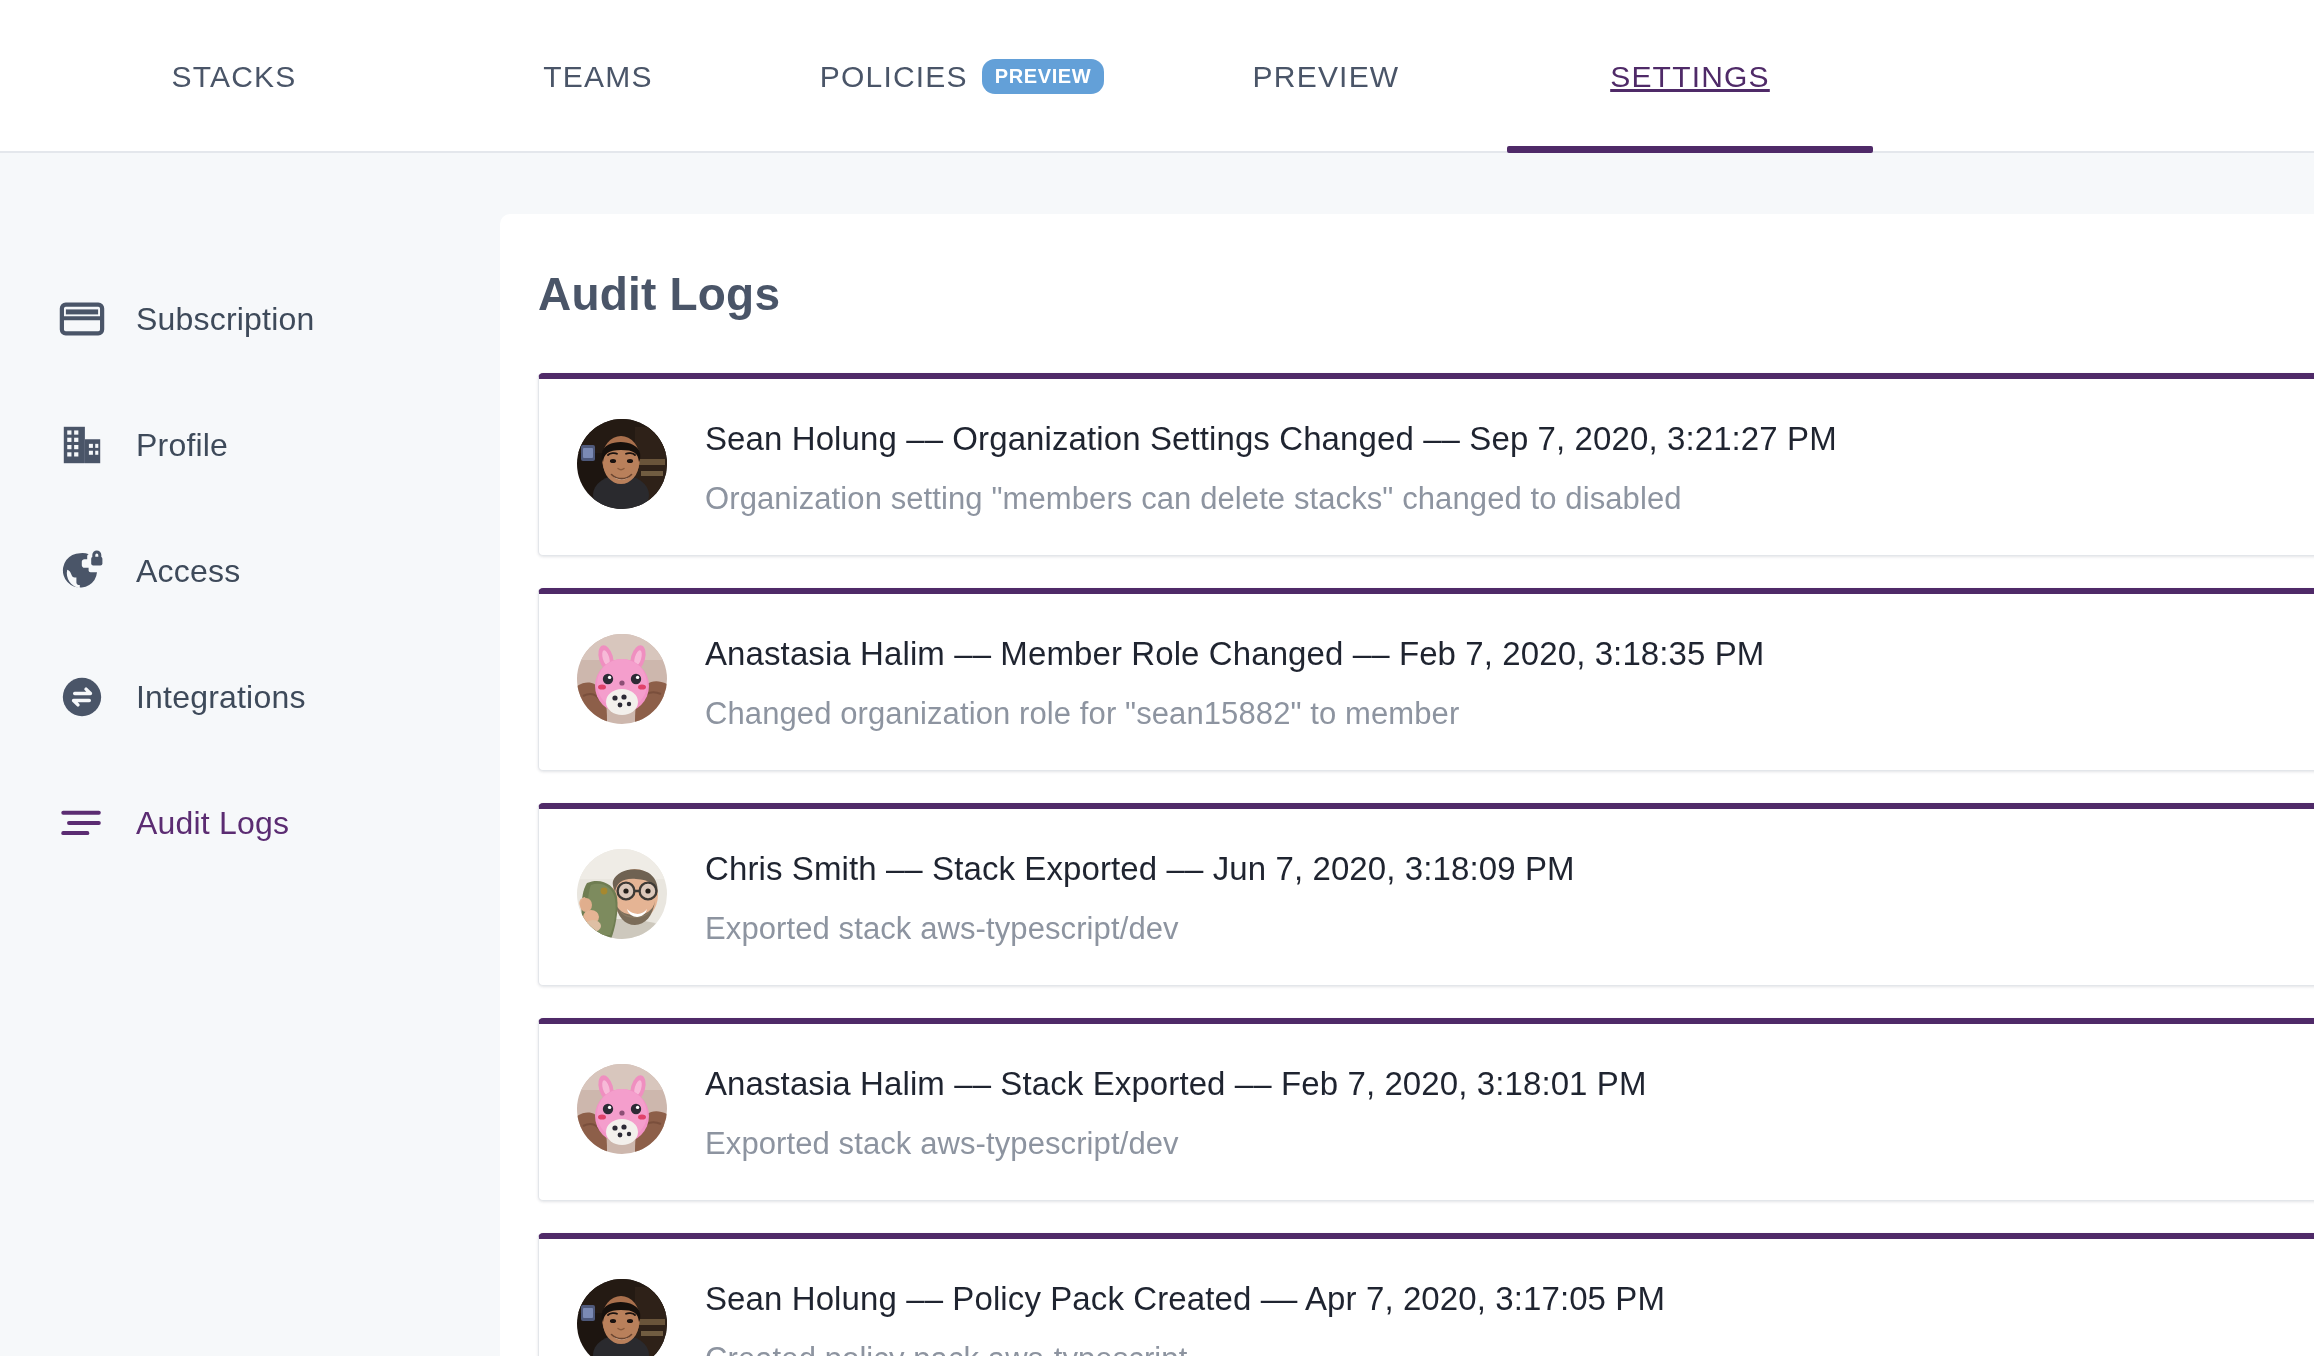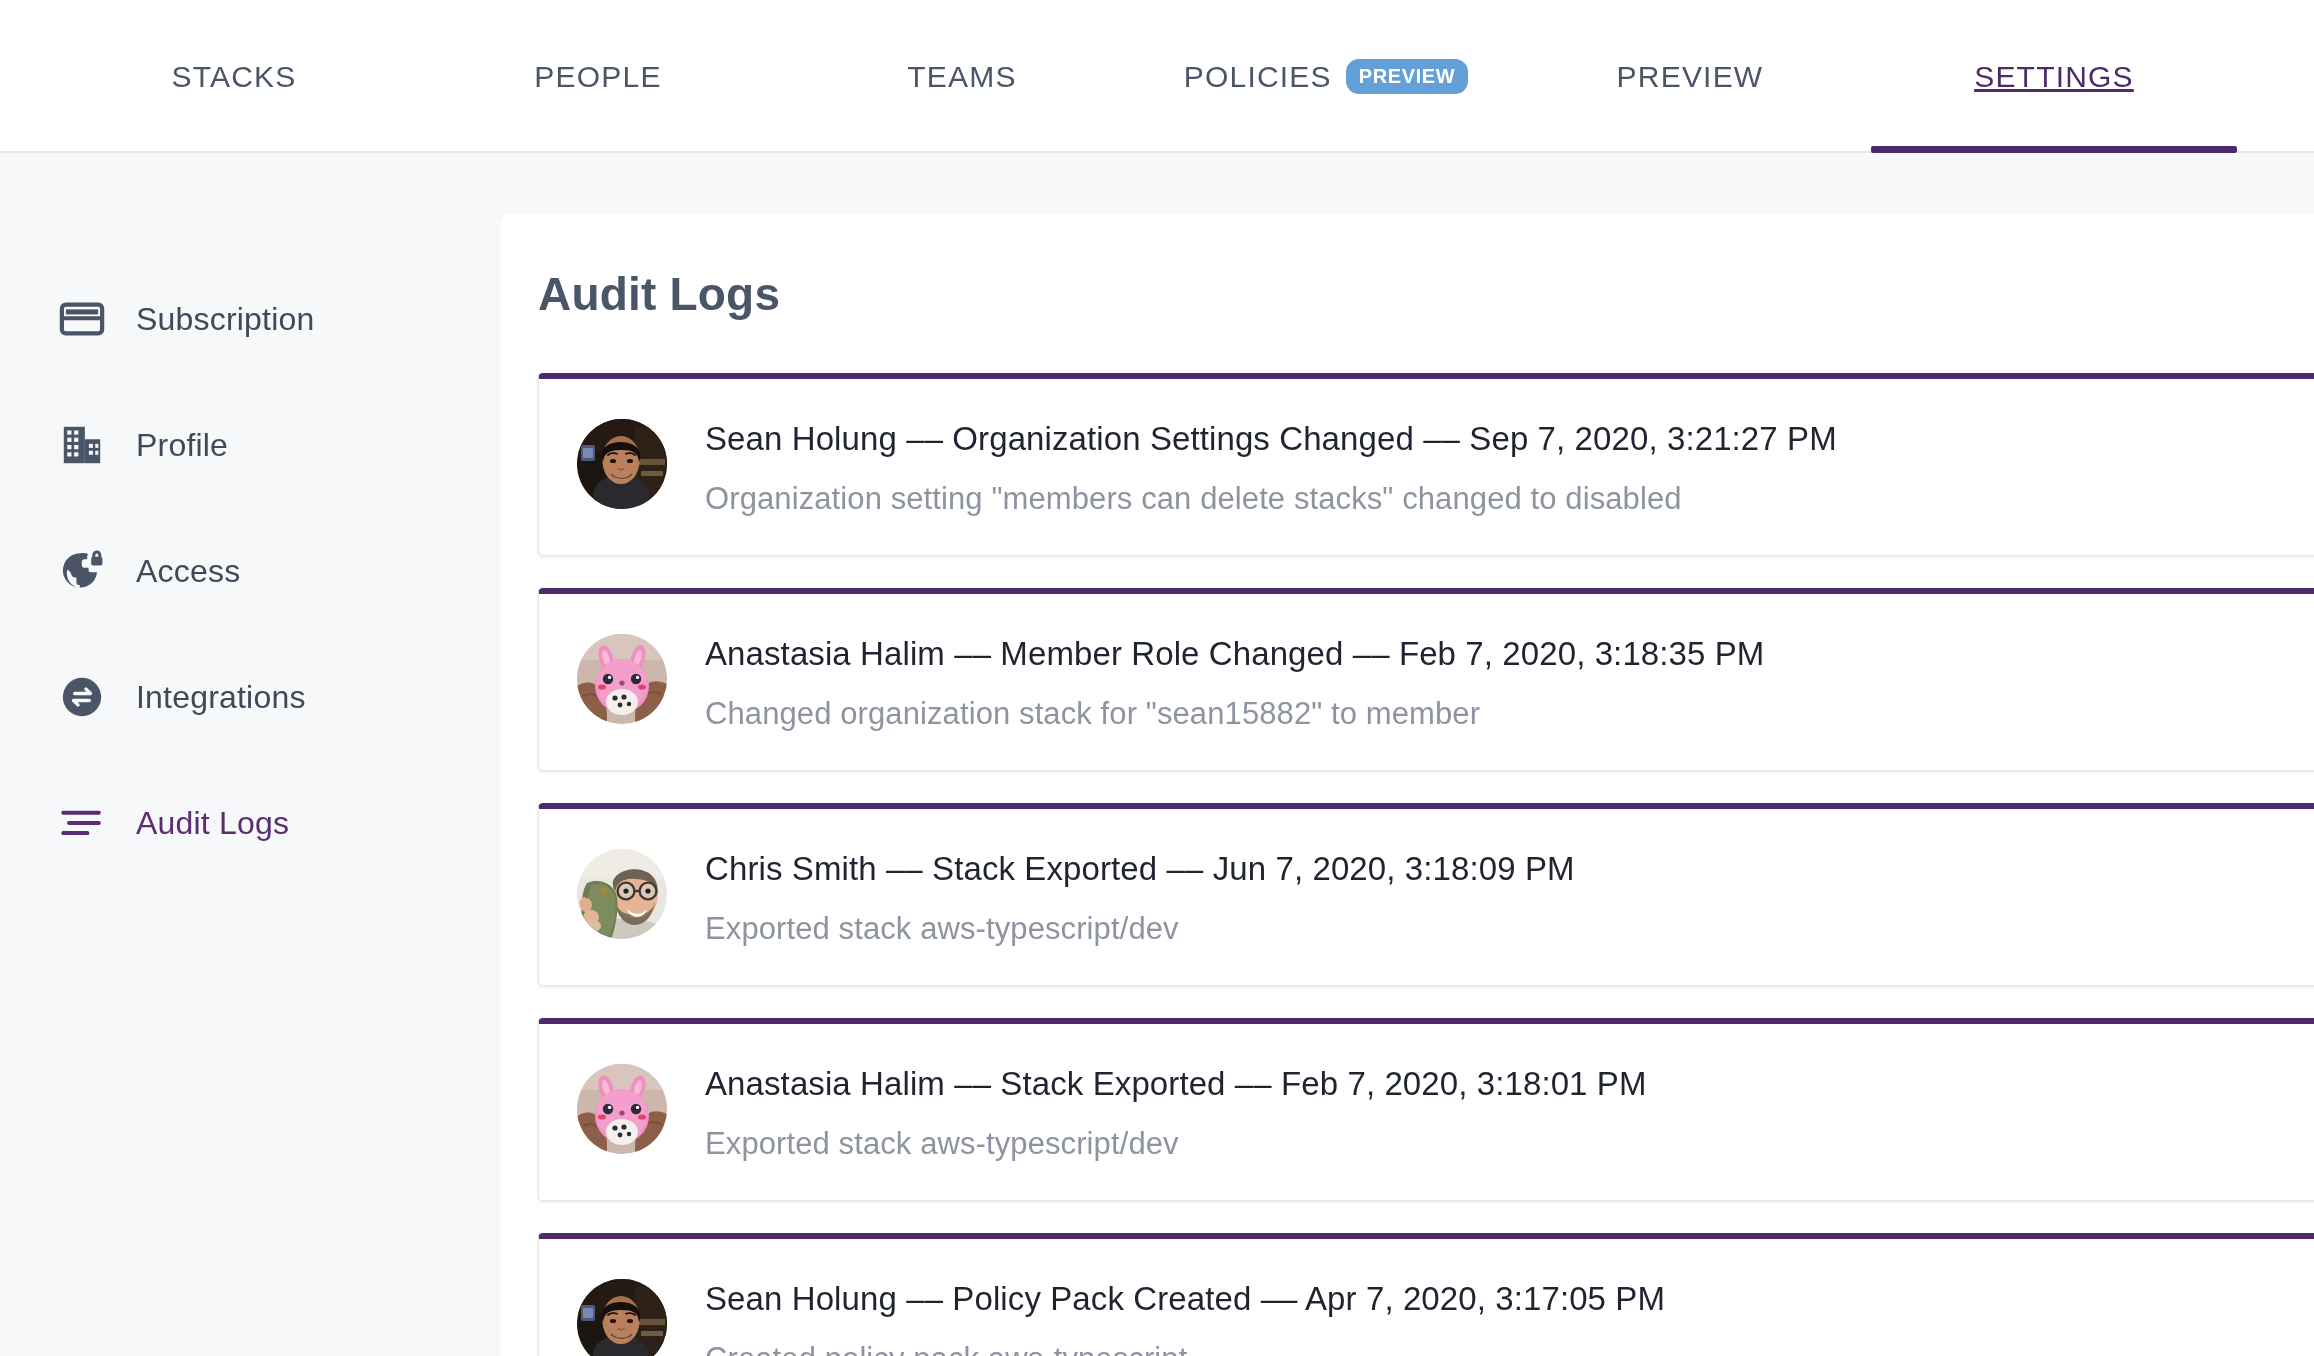--- a/index.html
+++ b/index.html
@@ -331,25 +331,20 @@
 
   <nav class="topnav">
     <div class="nav-items">
 
       <a class="nav-item">
         <span class="nav-inner">
           <span class="nav-label">STACKS</span>
         </span>
       </a>
 
-      <a class="nav-item">
-        <span class="nav-inner">
-          <span class="nav-label">PEOPLE</span>
-        </span>
-      </a>
 
       <a class="nav-item">
         <span class="nav-inner">
           <span class="nav-label">TEAMS</span>
         </span>
       </a>
 
       <a class="nav-item">
         <span class="nav-inner">
           <span class="nav-label">POLICIES</span>
@@ -442,21 +437,21 @@
         </div>
 
         <div class="log-card">
           <span class="avatar">
             <svg viewBox="0 0 90 90">
                 <use href="#av-anastasia"></use>
               </svg>
           </span>
           <div class="log-text">
             <div class="log-title">Anastasia Halim –– Member Role Changed –– Feb 7, 2020, 3:18:35 PM</div>
-            <div class="log-desc">Changed organization stack for "sean15882" to member</div>
+            <div class="log-desc">Changed organization role for "sean15882" to member</div>
           </div>
         </div>
 
         <div class="log-card">
           <span class="avatar">
             <svg viewBox="0 0 90 90">
                 <use href="#av-chris"></use>
               </svg>
           </span>
           <div class="log-text">

